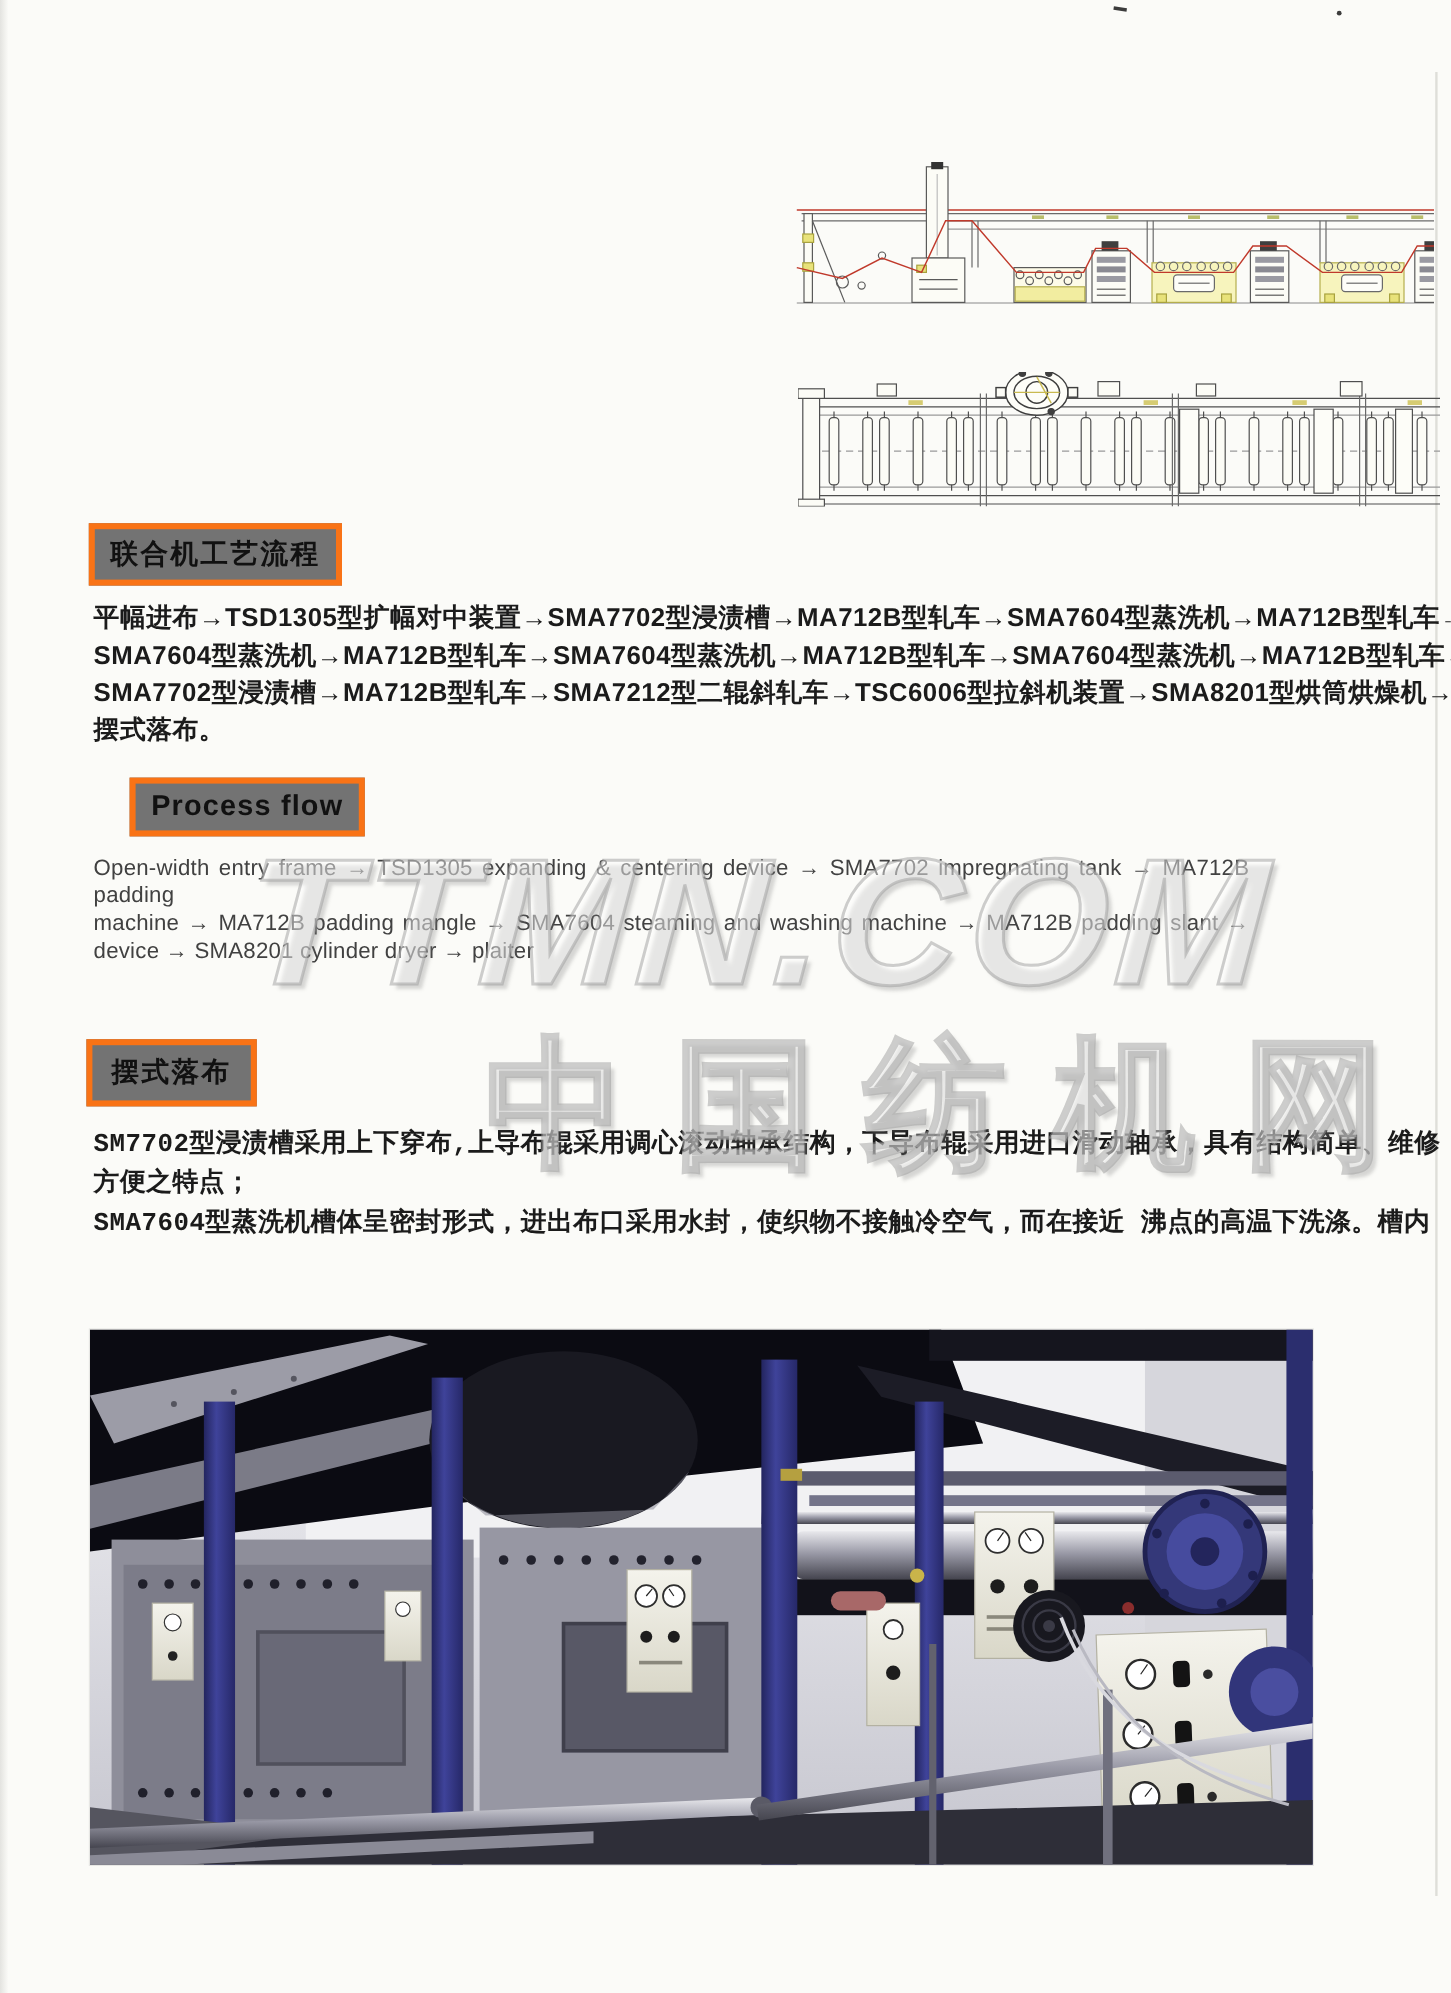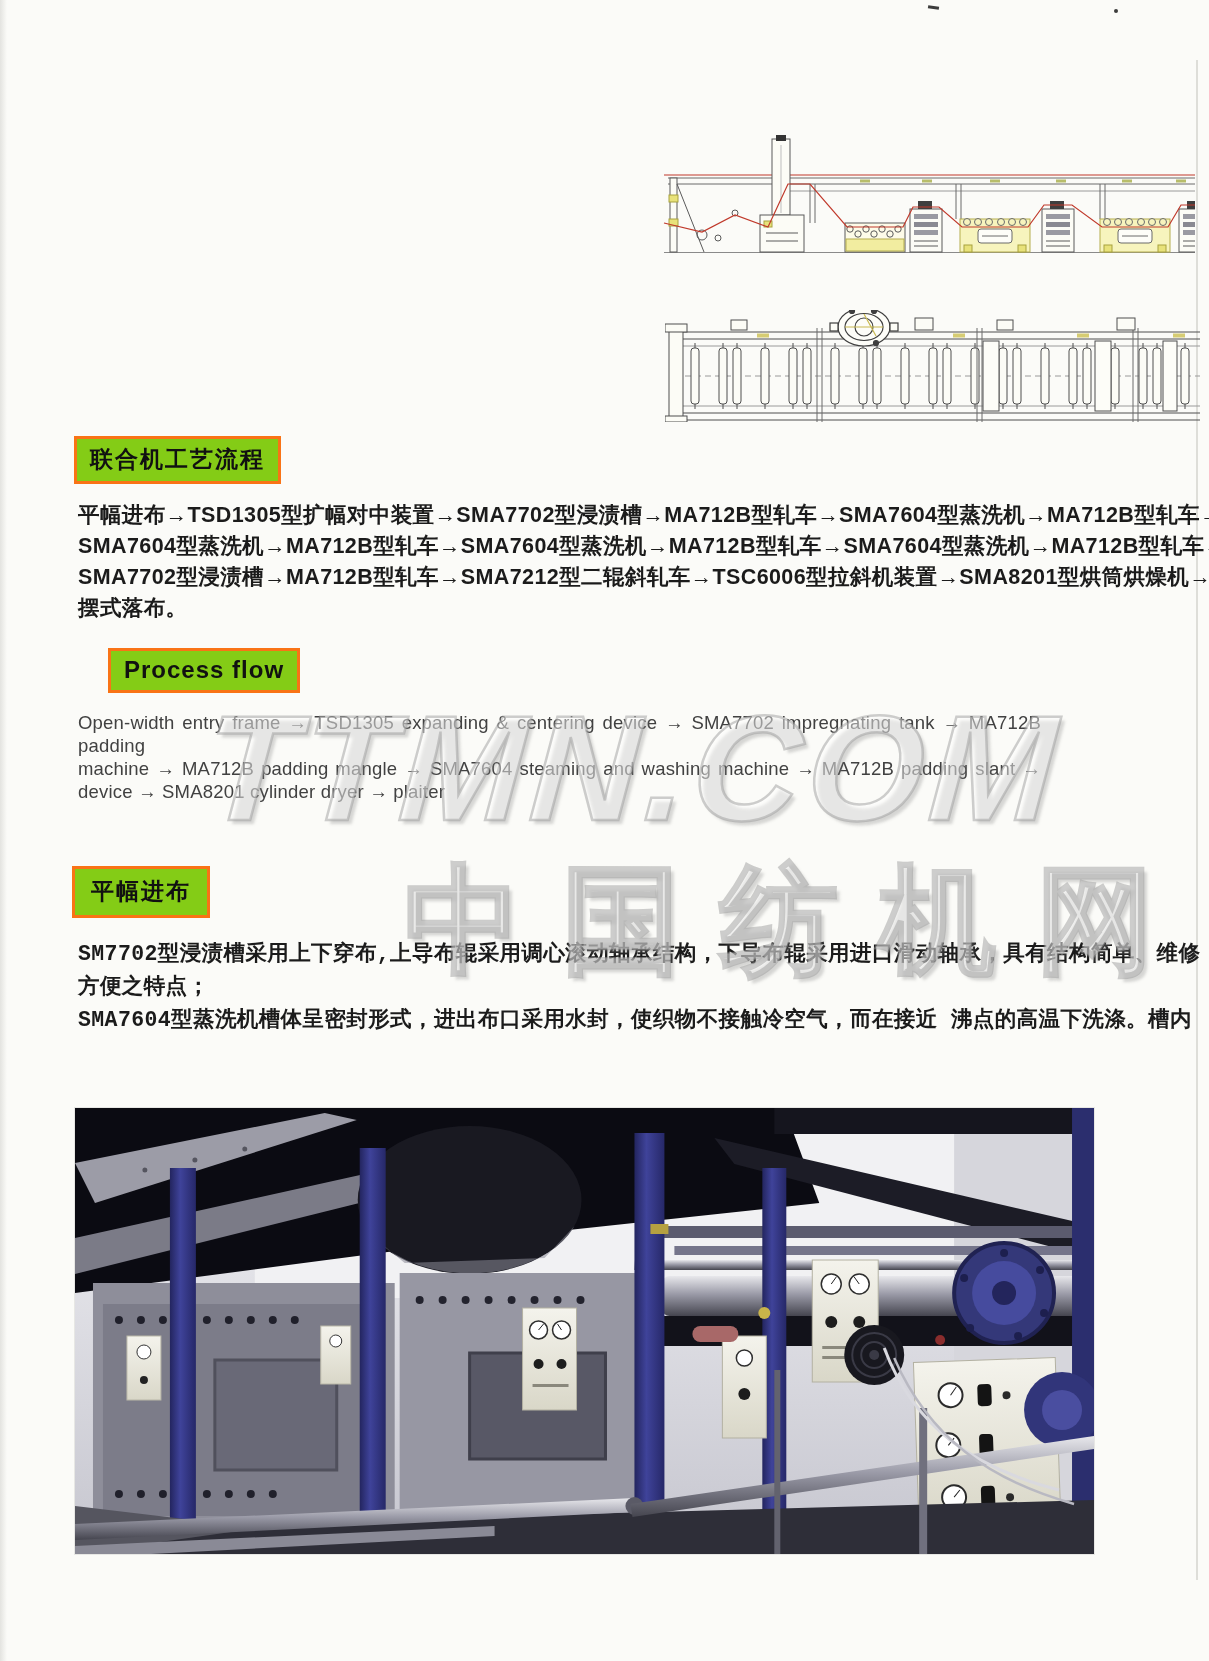--- a/index.html
+++ b/index.html
@@ -5,22 +5,22 @@
   html,body{margin:0;padding:0;}
   body{
     width:1209px;height:1661px;position:relative;overflow:hidden;
     background:#fbfbf8;
     font-family:"Liberation Sans","DejaVu Sans",sans-serif;
     -webkit-font-smoothing:antialiased;
   }
   
   .hbox{
     position:absolute;
-    border:3px solid #f97316;
-    background:#84cc16;
+    border:5px solid #f97316;
+    background:#737373;
     color:#111;
     font-weight:700;
     padding:5px 13px 6px 13px;
     white-space:nowrap;
     z-index:6;
   }
   .hbox.cn{font-size:23px;letter-spacing:2px;}
   .hbox.en{font-size:24px;letter-spacing:1px;font-weight:800;margin-left:36px;}
   
   .cnpara{
@@ -277,21 +277,21 @@
 <div class="enpara">
   <span class="ln just">Open-width entry frame → TSD1305 expanding &amp; centering device → SMA7702 impregnating tank → MA712B padding</span>
   <span class="ln just">machine → MA712B padding mangle → SMA7604 steaming and washing machine → MA712B padding slant →</span>
   <span class="ln">device → SMA8201 cylinder dryer → plaiter</span>
 </div>
 
 <div class="wm one">TTMN.COM</div>
 <div class="wm two">中国纺机网</div>
 
 <div class="hbox cn" style="left:72px;top:866px;padding:7px 16px 8px 16px;">
-  <span>平幅进布</span>
+  <span>摆式落布</span>
 </div>
 
 <div class="cnpara features" style="top:938px;">
   <div>SM7702型浸渍槽采用上下穿布,上导布辊采用调心滚动轴承结构，下导布辊采用进口滑动轴承，具有结构简单、维修</div>
   <div>方便之特点；</div>
   <div>SMA7604型蒸洗机槽体呈密封形式，进出布口采用水封，使织物不接触冷空气，而在接近 沸点的高温下洗涤。槽内</div>
 </div>
 
 <div class="photo">
 <svg viewBox="0 0 1020 446" preserveAspectRatio="none" xmlns="http://www.w3.org/2000/svg">

